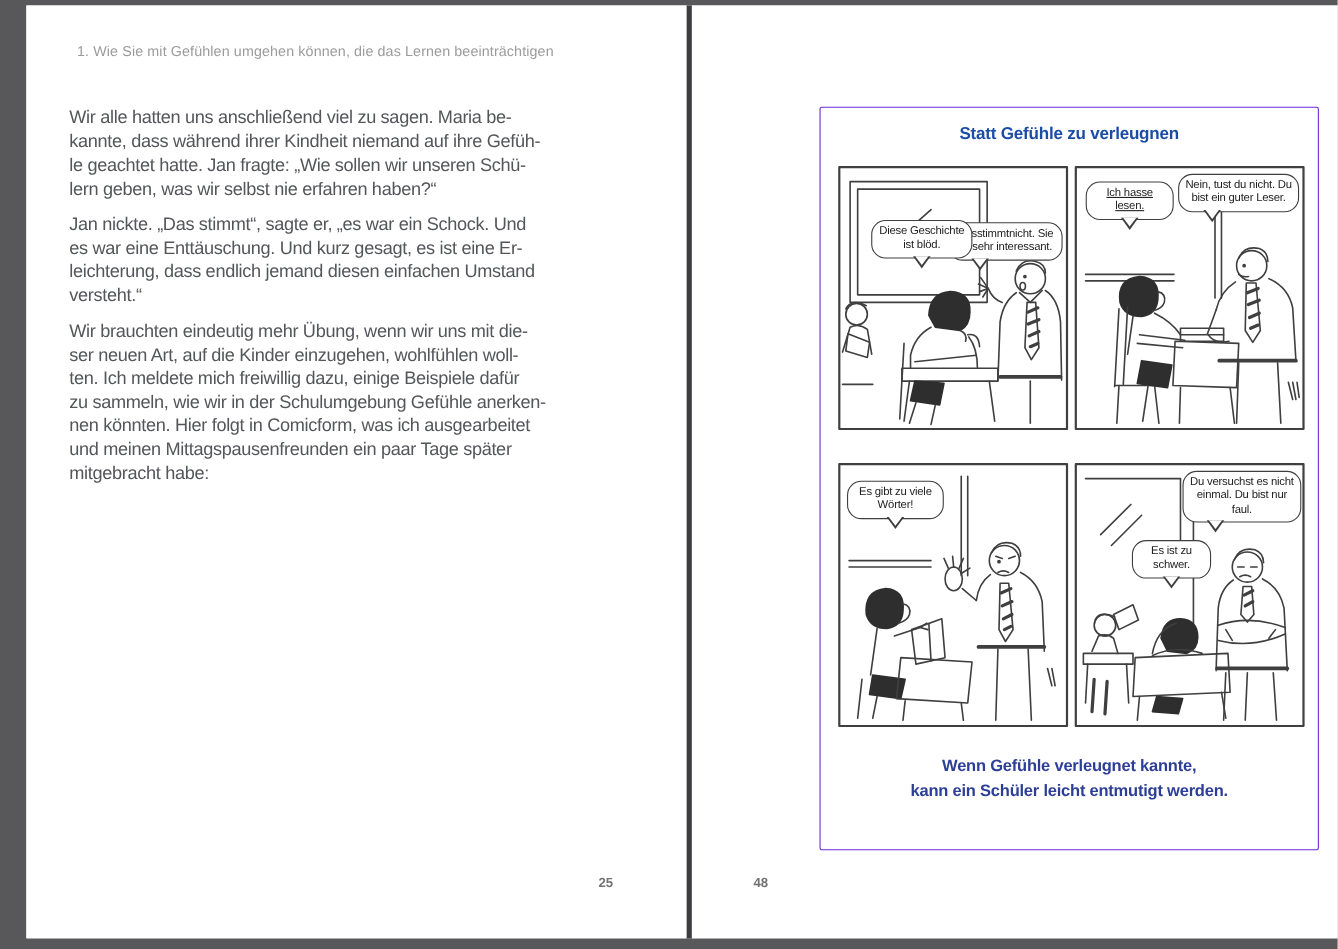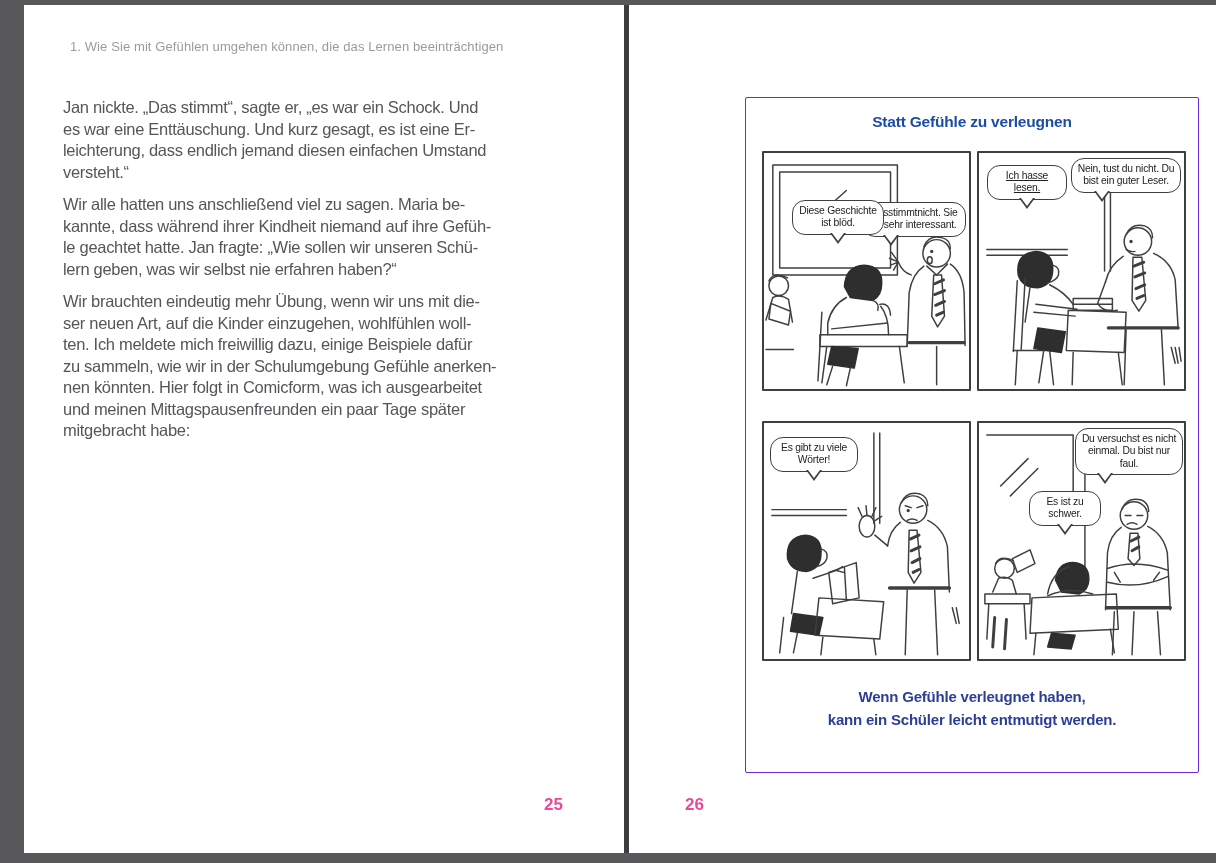--- a/index.html
+++ b/index.html
@@ -17,21 +17,21 @@
   
   .chapter-header{
     position:absolute;left:46px;top:34px;width:520px;
     font-size:13px;color:#9b9b9b;letter-spacing:0.1px;
   }
   .body-copy{position:absolute;left:39px;top:92px;width:505px;color:#54565a;}
   .para{
     font-size:16.5px;line-height:21.5px;letter-spacing:-0.3px;
     white-space:pre-line;margin:0 0 11px 0;
   }
-  .page-num{position:absolute;font-size:17px;font-weight:bold;color:#ec4899;}
+  .page-num{position:absolute;font-size:12px;font-weight:bold;color:#737373;}
   .page-num-left{left:520px;top:790px;}
   .page-num-right{left:56px;top:790px;}
 
   
   .comic-card{
     position:absolute;left:116px;top:92px;width:452px;height:674px;
     background:#fff;border:1px solid #6d28d9;border-radius:2px;
   }
   .comic-title{
     margin-top:15px;text-align:center;
@@ -79,28 +79,28 @@
   }
 </style>
 </head>
 <body>
 
 <div class="spread">
 
   <div class="page page-left">
     <div class="chapter-header">1. Wie Sie mit Gefühlen umgehen können, die das Lernen beeinträchtigen</div>
     <div class="body-copy">
+      <p class="para">Wir alle hatten uns anschließend viel zu sagen. Maria be-
+kannte, dass während ihrer Kindheit niemand auf ihre Gefüh-
+le geachtet hatte. Jan fragte: „Wie sollen wir unseren Schü-
+lern geben, was wir selbst nie erfahren haben?“</p>
       <p class="para">Jan nickte. „Das stimmt“, sagte er, „es war ein Schock. Und
 es war eine Enttäuschung. Und kurz gesagt, es ist eine Er-
 leichterung, dass endlich jemand diesen einfachen Umstand
 versteht.“</p>
-      <p class="para">Wir alle hatten uns anschließend viel zu sagen. Maria be-
-kannte, dass während ihrer Kindheit niemand auf ihre Gefüh-
-le geachtet hatte. Jan fragte: „Wie sollen wir unseren Schü-
-lern geben, was wir selbst nie erfahren haben?“</p>
       <p class="para">Wir brauchten eindeutig mehr Übung, wenn wir uns mit die-
 ser neuen Art, auf die Kinder einzugehen, wohlfühlen woll-
 ten. Ich meldete mich freiwillig dazu, einige Beispiele dafür
 zu sammeln, wie wir in der Schulumgebung Gefühle anerken-
 nen könnten. Hier folgt in Comicform, was ich ausgearbeitet
 und meinen Mittagspausenfreunden ein paar Tage später
 mitgebracht habe:</p>
     </div>
     <div class="page-num page-num-left">25</div>
   </div>
@@ -301,20 +301,20 @@
               <line x1="158" y1="190" x2="156" y2="234"></line>
               <path d="M138 190 L136 234 M182 190 L185 234"></path>
             </g>
           </svg>
           <div class="bubble b-p4-teacher">Du versuchst es nicht einmal. Du bist nur faul.<span class="tail tail-left"></span></div>
           <div class="bubble b-p4-student">Es ist zu schwer.<span class="tail tail-center"></span></div>
         </div>
 
       </div>
 
-      <div class="comic-caption">Wenn Gefühle verleugnet haben,
+      <div class="comic-caption">Wenn Gefühle verleugnet kannte,
 kann ein Schüler leicht entmutigt werden.</div>
     </div>
 
-    <div class="page-num page-num-right">26</div>
+    <div class="page-num page-num-right">48</div>
   </div>
 
 </div>
 
 </body></html>

